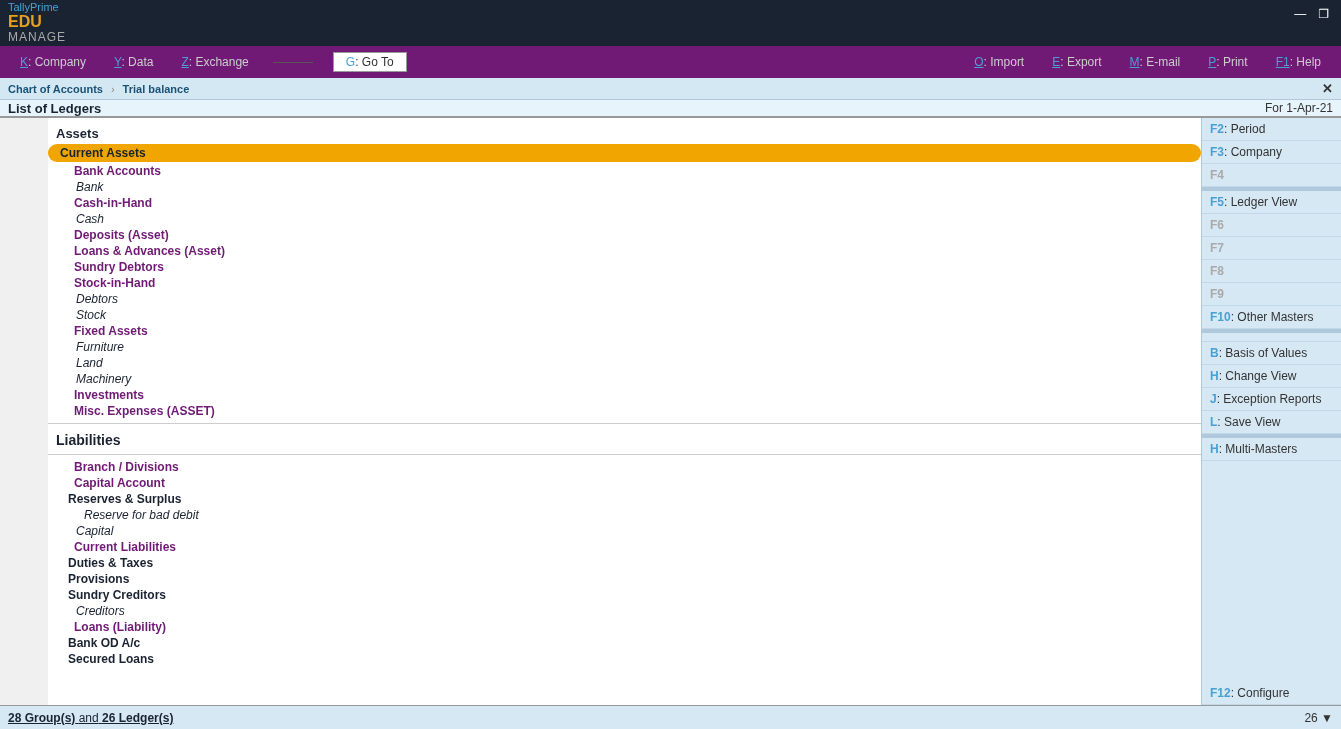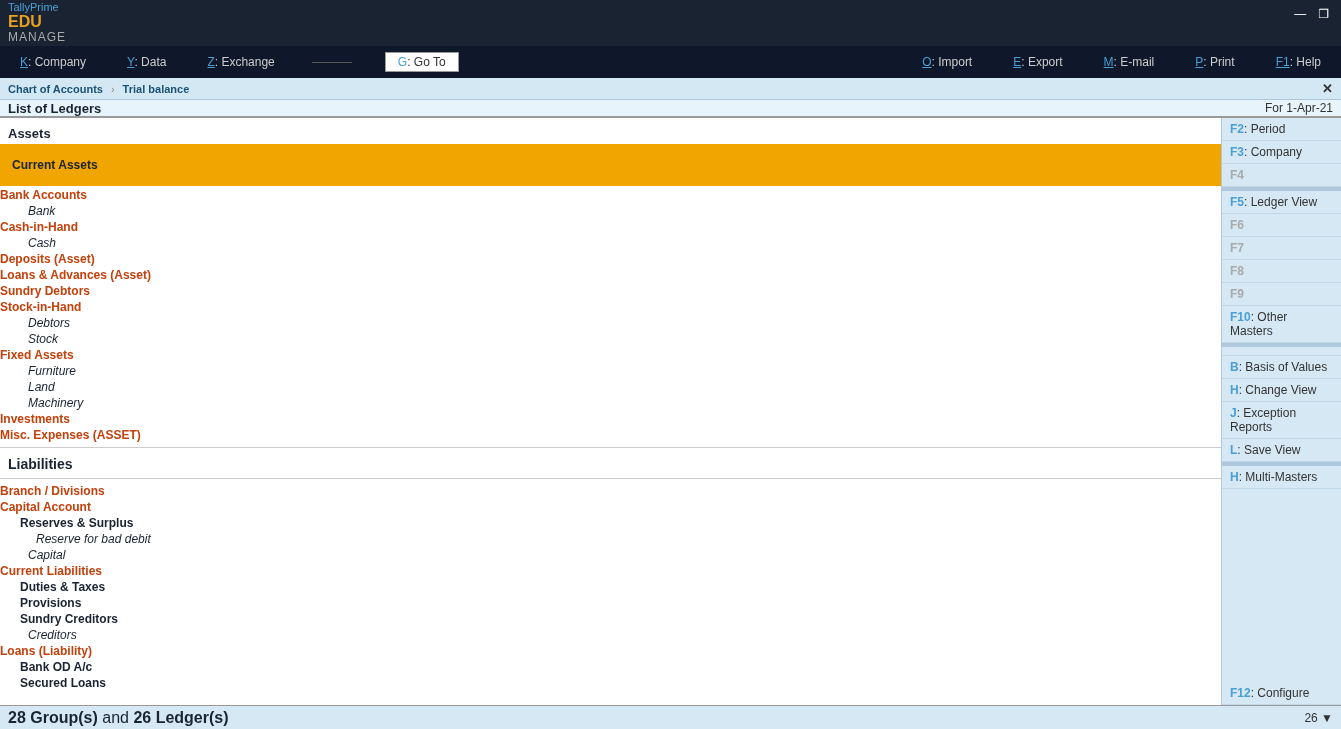--- a/index.html
+++ b/index.html
@@ -55,26 +55,26 @@
       align-items: center;
     }
     .menu-bar-label {
       color: #aaa;
       font-size: 12px;
       letter-spacing: 1px;
     }
 
     
     .nav-bar {
-      background: #0f172a;
+      background: #701a75;
       display: flex;
       align-items: center;
       padding: 2px 8px;
       height: 32px;
-      gap: 17px;
+      gap: 4px;
     }
     .nav-item {
       color: #ccc;
       font-size: 12px;
       padding: 4px 12px;
       cursor: pointer;
       white-space: nowrap;
     }
     .nav-item .key { color: #4a9fd4; text-decoration: underline; }
     .nav-goto {
@@ -132,58 +132,60 @@
       margin-left: auto;
       font-size: 12px;
       color: #333;
     }
 
     
     .main-layout {
       display: flex;
       flex: 1;
       overflow: hidden;
+      margin-left: 48px;
     }
 
     
     .content-area {
       flex: 1;
       background: white;
       overflow-y: auto;
       padding: 4px 0;
     }
 
     
     .sidebar {
-      width: 120px;
+      width: 140px;
       background: #d6e8f4;
       border-left: 1px solid #b0c8dc;
       display: flex;
       flex-direction: column;
       overflow-y: auto;
     }
 
     
     .section-header {
       font-size: 13px;
       font-weight: bold;
       color: #1a2332;
       padding: 4px 8px 2px 8px;
     }
     .group-header {
       font-size: 12px;
       font-weight: bold;
-      color: #c2410c;
-      padding: 1px 0;
+      color: #701a75;
+      padding: 1px 26px;
     }
     .group-header.highlighted {
       background: #f0a500;
       color: #1a2332;
-      padding: 14px 12px;
+      padding: 2px 12px;
       margin: 1px 0;
+      border-radius: 9px;
     }
     .sub-group {
       font-size: 12px;
       font-weight: bold;
       color: #1a2332;
       padding: 1px 20px;
     }
     .ledger-item {
       font-size: 12px;
       color: #1a2332;
@@ -222,22 +224,23 @@
     
     .status-bar {
       background: #d6e8f4;
       border-top: 1px solid #999;
       padding: 3px 8px;
       display: flex;
       align-items: center;
       height: 24px;
     }
     .status-text {
-      font-size: 16px;
-      color: #1a2332;
+      font-size: 12px;
+      color: #1a2332;
+      text-decoration: underline;
     }
     .status-page {
       margin-left: auto;
       font-size: 12px;
       color: #333;
     }
 
     
     .content-area::-webkit-scrollbar { width: 8px; }
     .content-area::-webkit-scrollbar-track { background: #e0e0e0; }

